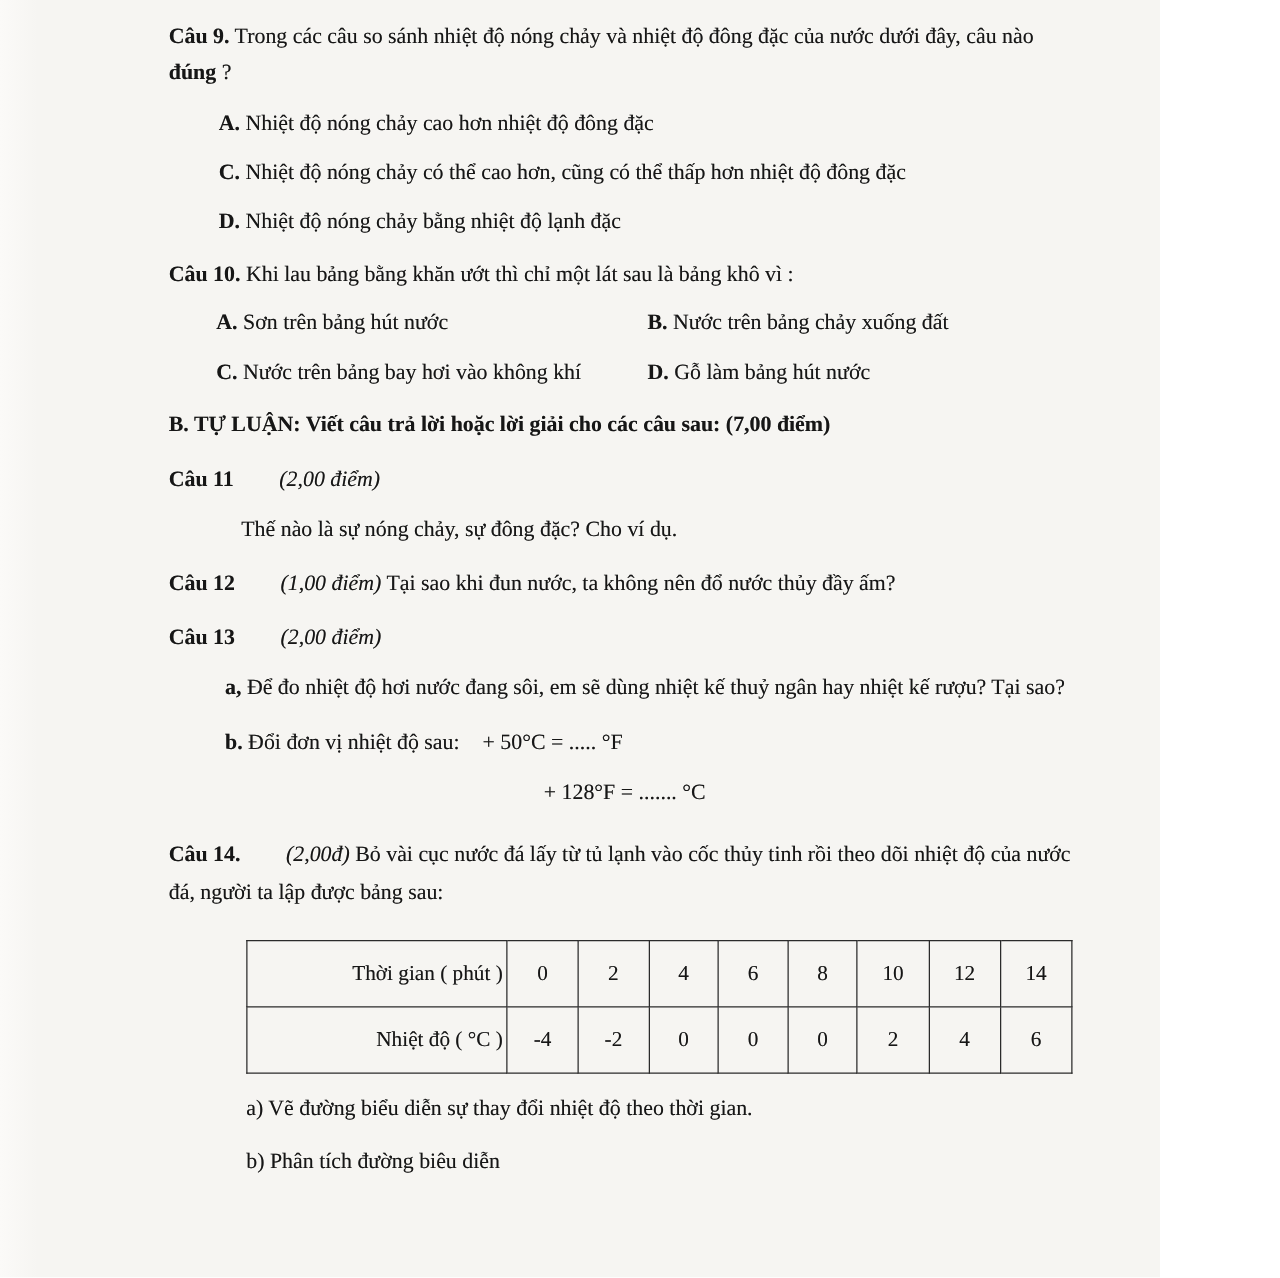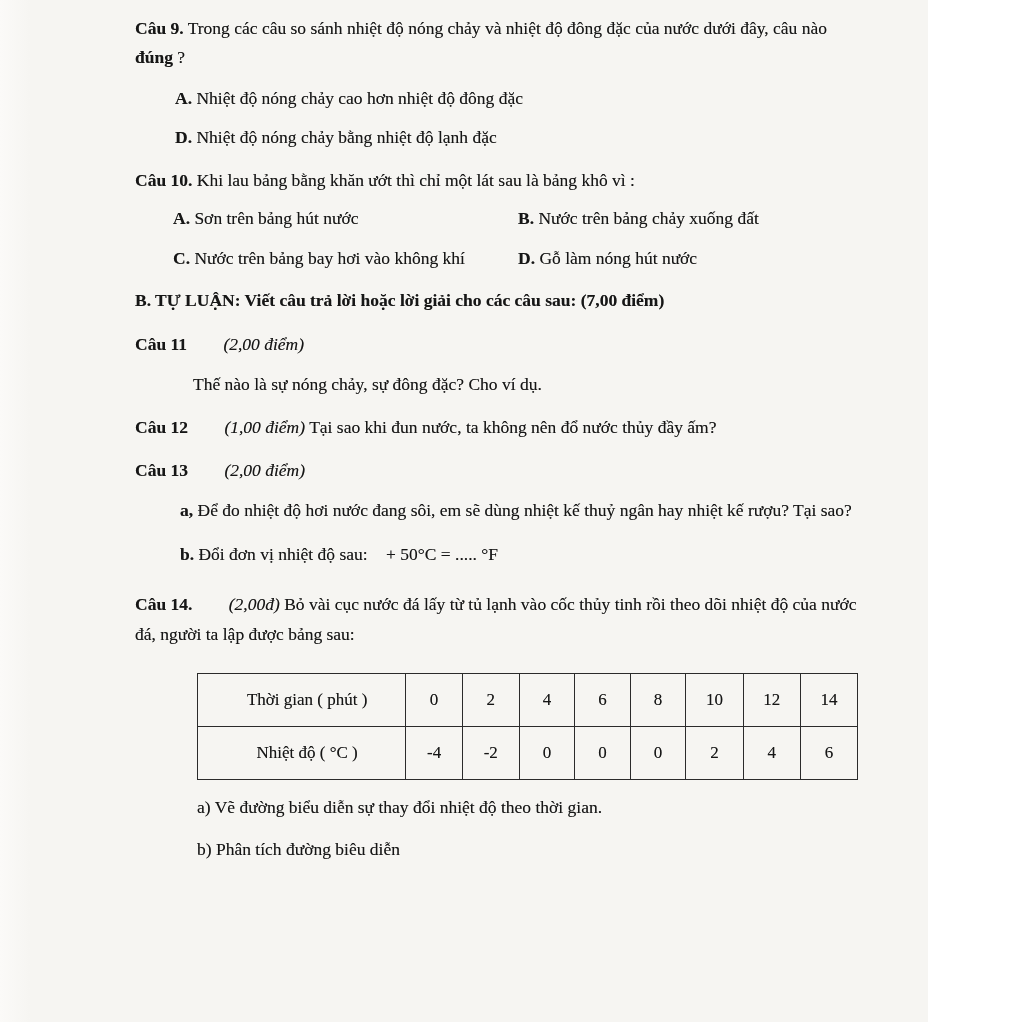--- a/index.html
+++ b/index.html
@@ -48,21 +48,21 @@
     border:1.6px solid #2b2b2b;
     height:52px;
     width:58px;
     text-align:center;
     vertical-align:middle;
     font-size:17px;
     padding:0 3px;
   }
   .data-table td.label-col {
     width:226px;
-    text-align:center;
+    text-align:right;
     padding-left:14px;
   }
   .sub-a { margin:14px 0 0 62px; line-height:26px; }
   .sub-b { margin:16px 0 0 62px; line-height:26px; }
   .cursor {
     display:inline-block;
     width:9px; height:27px;
     background:#8b8b8b;
     vertical-align:-7px;
     margin-left:5px;
@@ -78,20 +78,24 @@
     <span>Trong các câu so sánh nhiệt độ nóng chảy và nhiệt độ đông đặc của nước dưới đây, câu nào</span>
     <b>đúng</b>
     <span>?</span>
   </p>
 
   <p class="opt">
     <b>A.</b>
     <span>Nhiệt độ nóng chảy cao hơn nhiệt độ đông đặc</span>
   </p>
   <p class="opt">
+    <b>C.</b>
+    <span>Nhiệt độ nóng chảy có thể cao hơn, cũng có thể thấp hơn nhiệt độ đông đặc</span>
+  </p>
+  <p class="opt">
     <b>D.</b>
     <span>Nhiệt độ nóng chảy bằng nhiệt độ lạnh đặc</span>
   </p>
 
   <p class="qhead">
     <b>Câu 10.</b>
     <span>Khi lau bảng bằng khăn ướt thì chỉ một lát sau là bảng khô vì :</span>
   </p>
 
   <div class="q10-grid">
@@ -102,21 +106,21 @@
     <p class="opt">
       <b>B.</b>
       <span>Nước trên bảng chảy xuống đất</span>
     </p>
     <p class="opt">
       <b>C.</b>
       <span>Nước trên bảng bay hơi vào không khí</span>
     </p>
     <p class="opt">
       <b>D.</b>
-      <span>Gỗ làm nóng hút nước</span>
+      <span>Gỗ làm bảng hút nước</span>
     </p>
   </div>
 
   <p class="heading-b">
     <b>B. TỰ LUẬN: Viết câu trả lời hoặc lời giải cho các câu sau: (7,00 điểm)</b>
   </p>
 
   <p class="qhead">
     <b>Câu 11</b>
     <i class="pts">(2,00 điểm)</i>
@@ -135,20 +139,21 @@
   </p>
   <p class="q13a">
     <b>a,</b>
     <span>Để đo nhiệt độ hơi nước đang sôi, em sẽ dùng nhiệt kế thuỷ ngân hay nhiệt kế rượu? Tại sao?</span>
   </p>
   <p class="q13b">
     <b>b.</b>
     <span>Đổi đơn vị nhiệt độ sau:</span>
     <span class="conv">+ 50°C = .....  °F</span>
   </p>
+  <p class="conv2">+ 128°F = .......  °C</p>
 
   <p class="q14-para">
     <b>Câu 14.</b>
     <i class="pts">(2,00đ)</i>
     <span>Bỏ vài cục nước đá lấy từ tủ lạnh vào cốc thủy tinh rồi theo dõi nhiệt độ của nước đá, người ta lập được bảng sau:</span>
   </p>
 
   <table class="data-table">
     <tbody>
       <tr>

